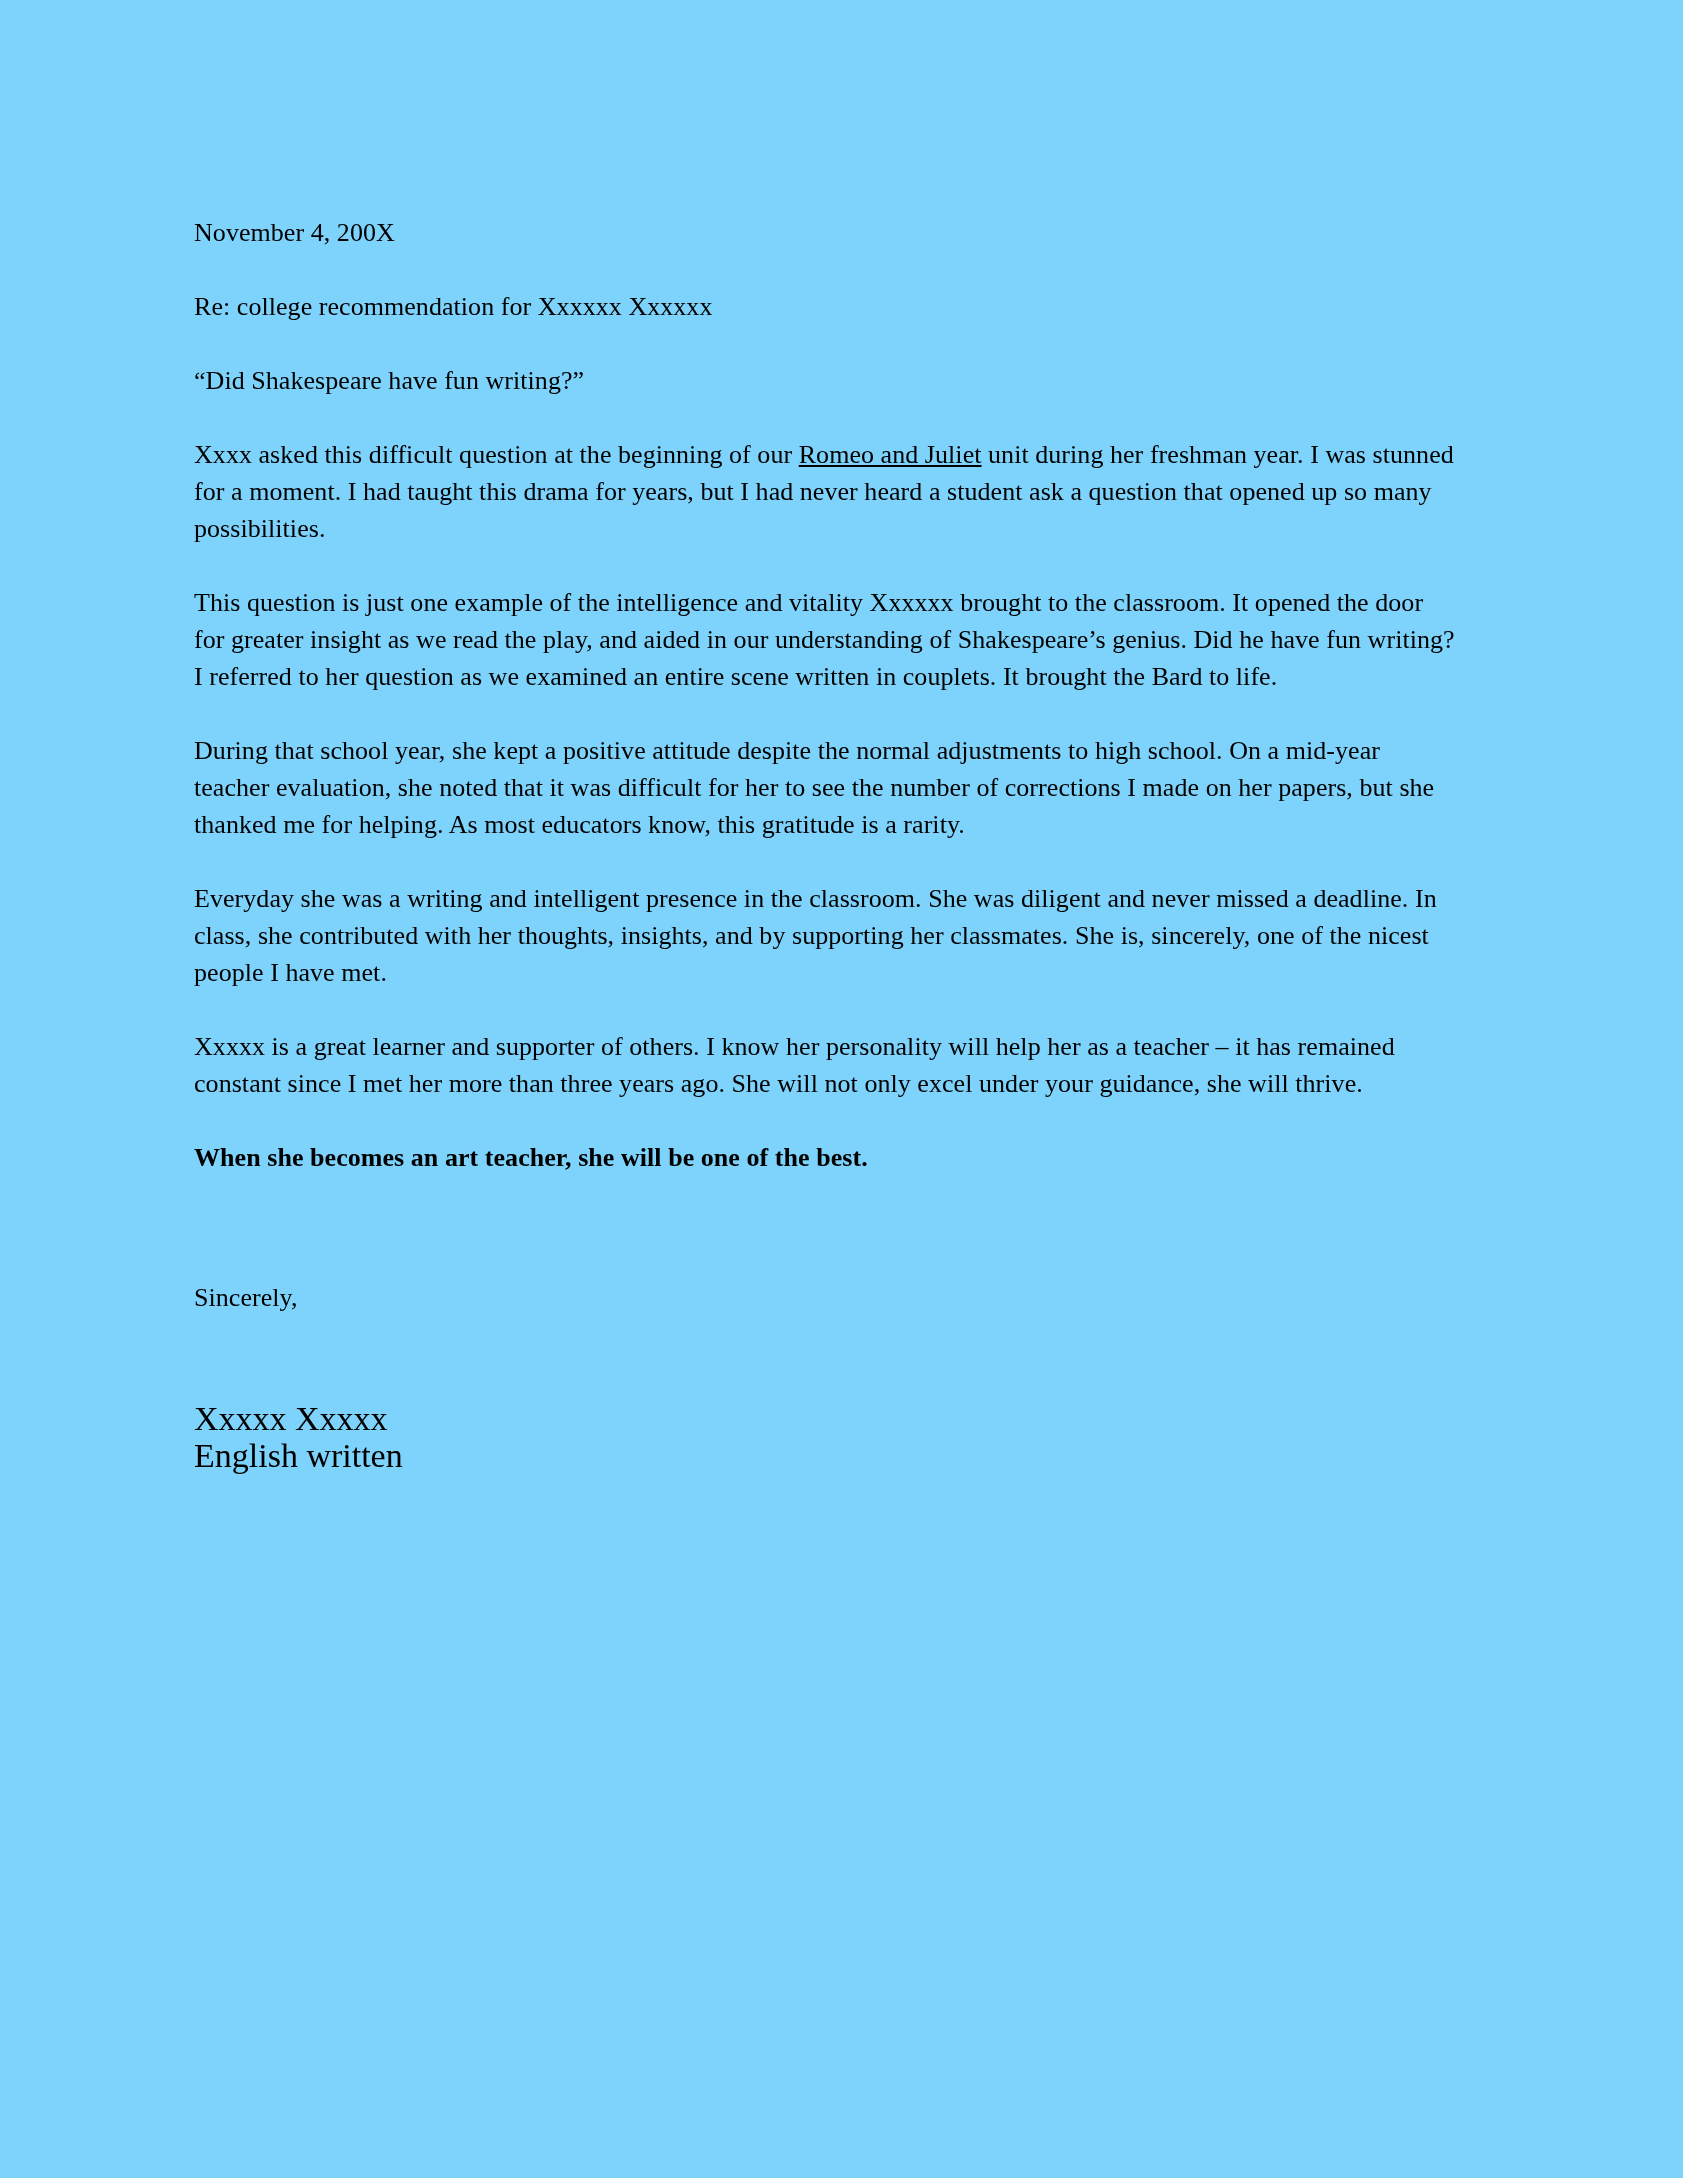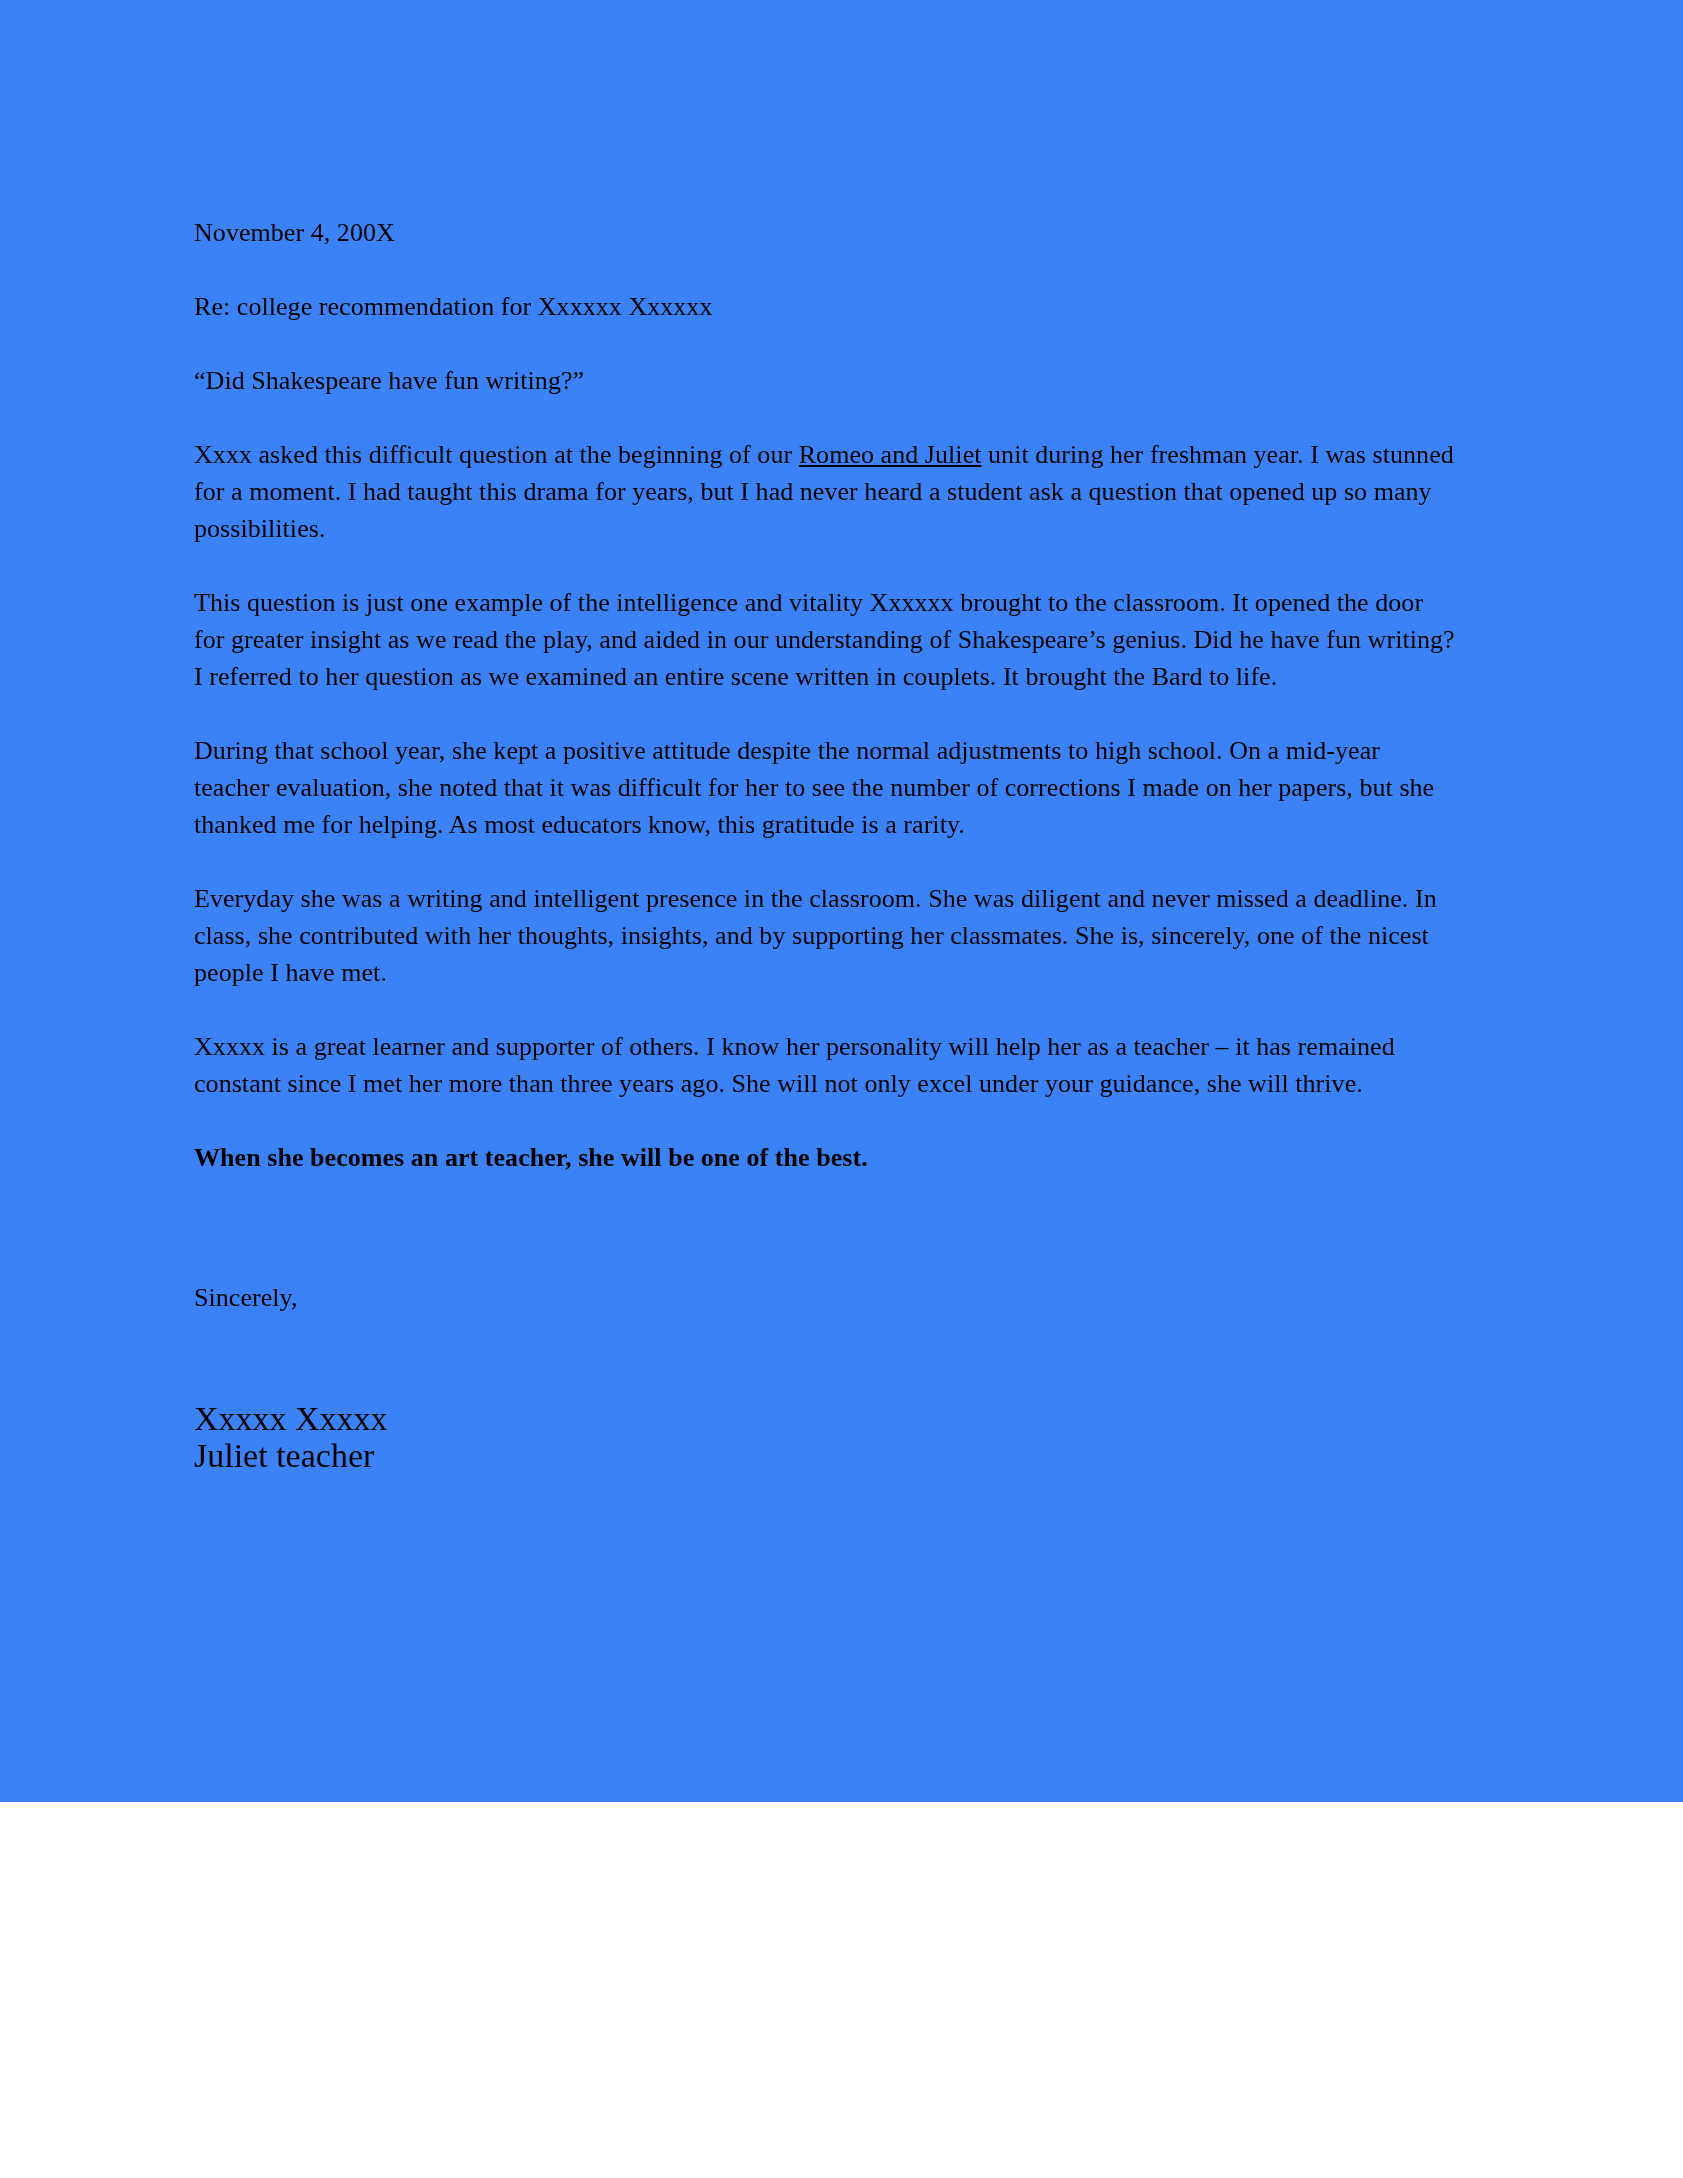--- a/index.html
+++ b/index.html
@@ -10,22 +10,22 @@
   }
 
   body {
     font-family: "Liberation Serif", "DejaVu Serif", serif;
     color: #000000;
   }
 
   .page {
     position: relative;
     width: 1683px;
-    height: 1802px;
-    background: #3b82f6;
+    height: 2178px;
+    background: #7dd3fc;
     box-sizing: border-box;
     overflow: hidden;
   }
 
   .letter-body {
     position: absolute;
     left: 194px;
     top: 214px;
     width: 1265px;
   }
@@ -81,18 +81,18 @@
     <p class="para gap-para">Everyday she was a writing and intelligent presence in the classroom. She was diligent and never missed a deadline. In class, she contributed with her thoughts, insights, and by supporting her classmates. She is, sincerely, one of the nicest people I have met.</p>
 
     <p class="para gap-para">Xxxxx is a great learner and supporter of others. I know her personality will help her as a teacher – it has remained constant since I met her more than three years ago. She will not only excel under your guidance, she will thrive.</p>
 
     <p class="para gap-closing">When she becomes an art teacher, she will be one of the best.</p>
 
     <p class="line gap-signature">Sincerely,</p>
 
     <p class="signature-line">Xxxxx Xxxxx</p>
 
-    <p class="signature-line">Juliet teacher</p>
+    <p class="signature-line">English written</p>
 
   </div>
 
 </div>
 
 
 </body></html>

